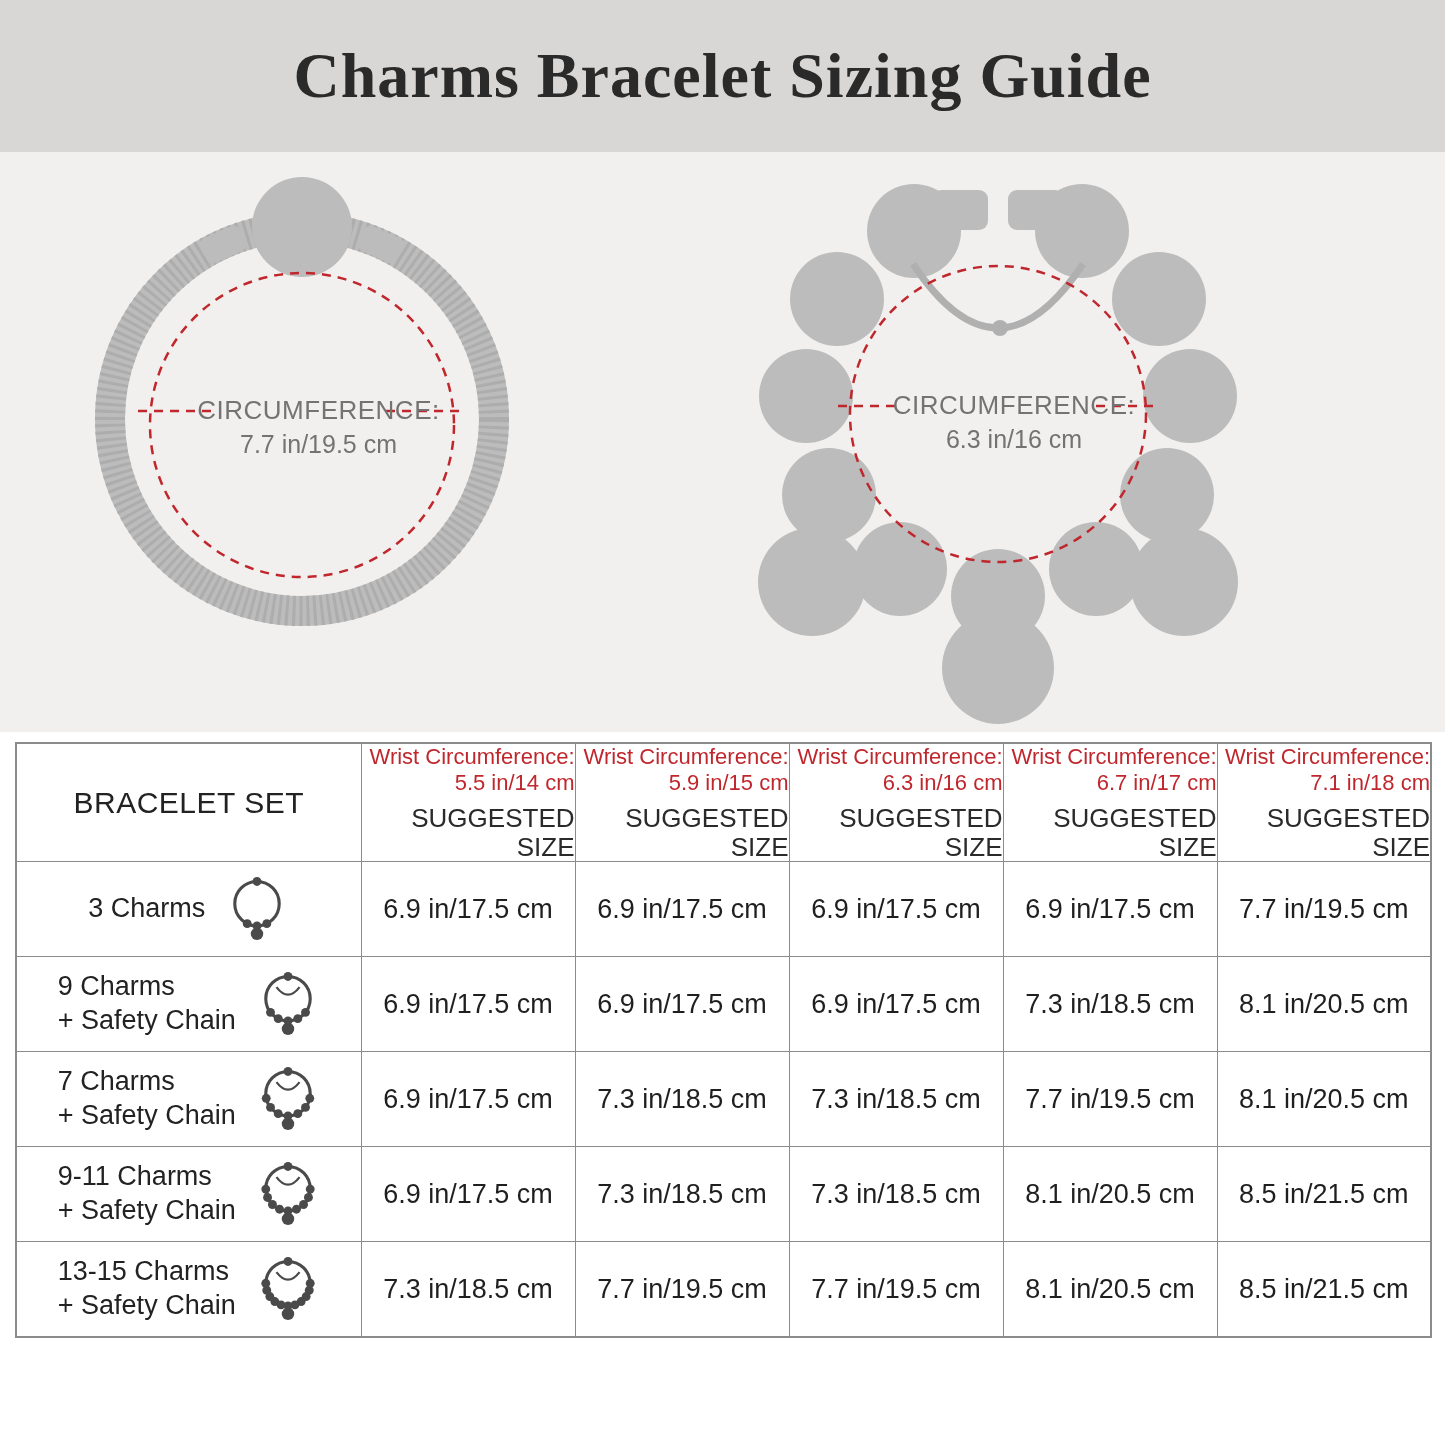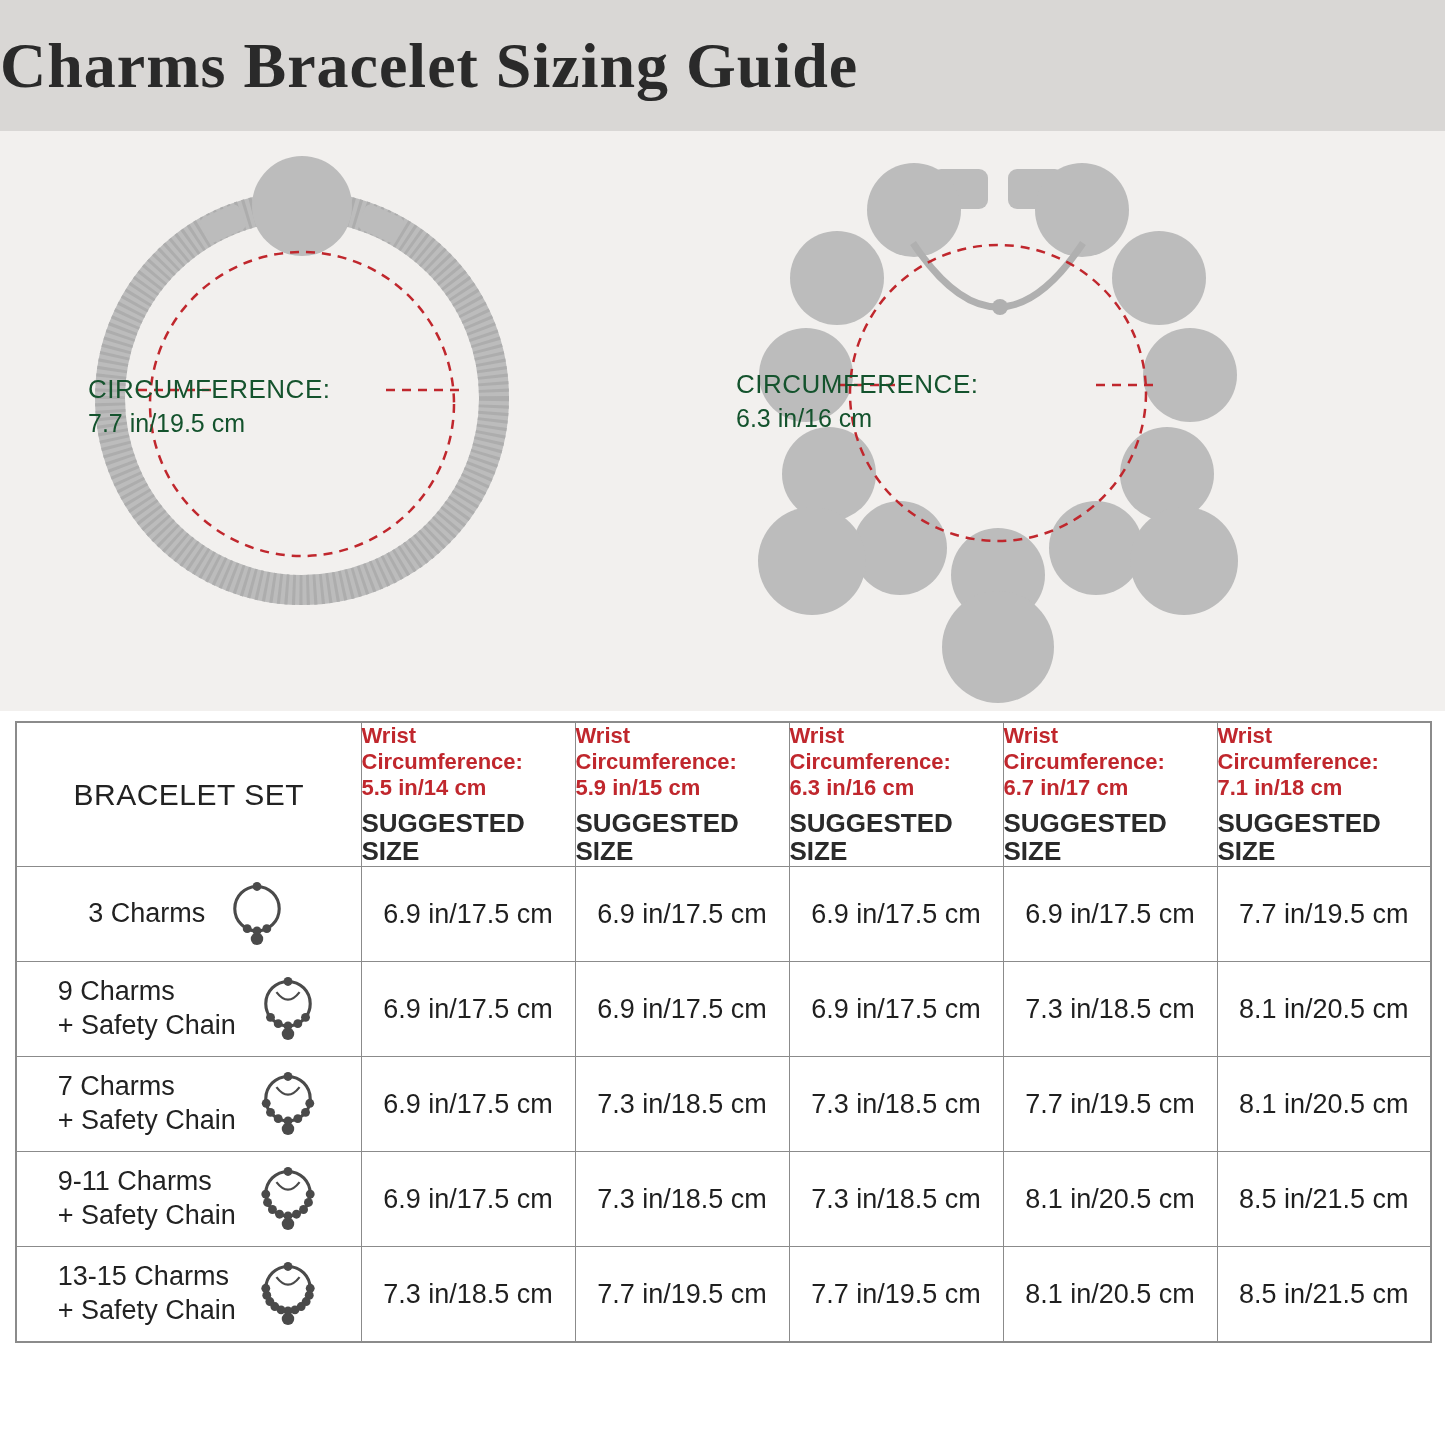--- a/index.html
+++ b/index.html
@@ -1,44 +1,44 @@
 <!DOCTYPE html>
 <html><head>
 <meta charset="utf-8">
 <style>
   html,body{margin:0;padding:0;}
   body{width:1445px;height:1445px;background:#ffffff;font-family:"Liberation Sans", sans-serif;color:#222;}
   .page{position:relative;width:1445px;height:1445px;overflow:hidden;background:#fff;}
 
   
-  .title-band{height:131px;background:#d9d7d5;display:flex;align-items:center;justify-content:flex-start;}
+  .title-band{height:152px;background:#d9d7d5;display:flex;align-items:center;justify-content:center;}
   .title-band h1{margin:0;font-family:"Liberation Serif", serif;font-weight:600;font-size:64px;color:#2a2a2a;letter-spacing:1px;}
 
   
   .intro{margin:24px 28px 16px 28px;font-size:31px;line-height:1.33;color:#333;max-width:1392px;}
 
   
   .diagram-section{position:relative;width:100%;height:580px;background:#f2f0ee;}
   .diagram{position:absolute;}
   .diagram-plain{left:80px;top:15px;width:445px;height:470px;}
   .diagram-charms{left:728px;top:0px;width:540px;height:578px;}
   .diagram svg{display:block;}
-  .diagram-label{position:absolute;left:8px;width:100%;text-align:left;color:#14532d;pointer-events:none;}
+  .diagram-label{position:absolute;left:16px;width:100%;text-align:center;color:#737373;pointer-events:none;}
   .diagram-label .l1{font-size:26px;letter-spacing:0.5px;}
   .diagram-label .l2{font-size:25px;margin-top:4px;}
   .dp-label{top:228px;}
   .dc-label{top:238px;}
 
   
   table.size-table{border-collapse:collapse;margin:10px 15px 0 15px;width:1415px;table-layout:fixed;border:2px solid #8b8b8b;}
   table.size-table th, table.size-table td{border:1px solid #8b8b8b;padding:0;}
   col.c-first{width:345px;}
   col.c-data{width:214px;}
   th.first-header{font-weight:normal;font-size:30px;letter-spacing:0.5px;color:#222;text-align:center;height:96px;}
-  th.col-header{height:96px;text-align:left;vertical-align:middle;padding:6px 8px 6px 12px;font-weight:bold;}
+  th.col-header{height:96px;text-align:right;vertical-align:middle;padding:6px 8px 6px 12px;font-weight:normal;}
   .wc-line{color:#c0272d;font-size:22px;line-height:1.18;}
   .ss-line{color:#2a2a2a;font-size:26px;margin-top:8px;line-height:1.1;}
   td.row-head{height:94px;vertical-align:middle;}
   .row-head-inner{display:flex;align-items:center;justify-content:center;gap:20px;padding:0 2px;}
   .row-label{font-size:27px;color:#222;line-height:1.25;text-align:left;}
   .row-label span{display:block;}
   .row-icon{display:inline-block;line-height:0;}
   td.data-cell{height:94px;text-align:center;vertical-align:middle;font-size:27px;color:#1f1f1f;}
 </style>
 </head>

